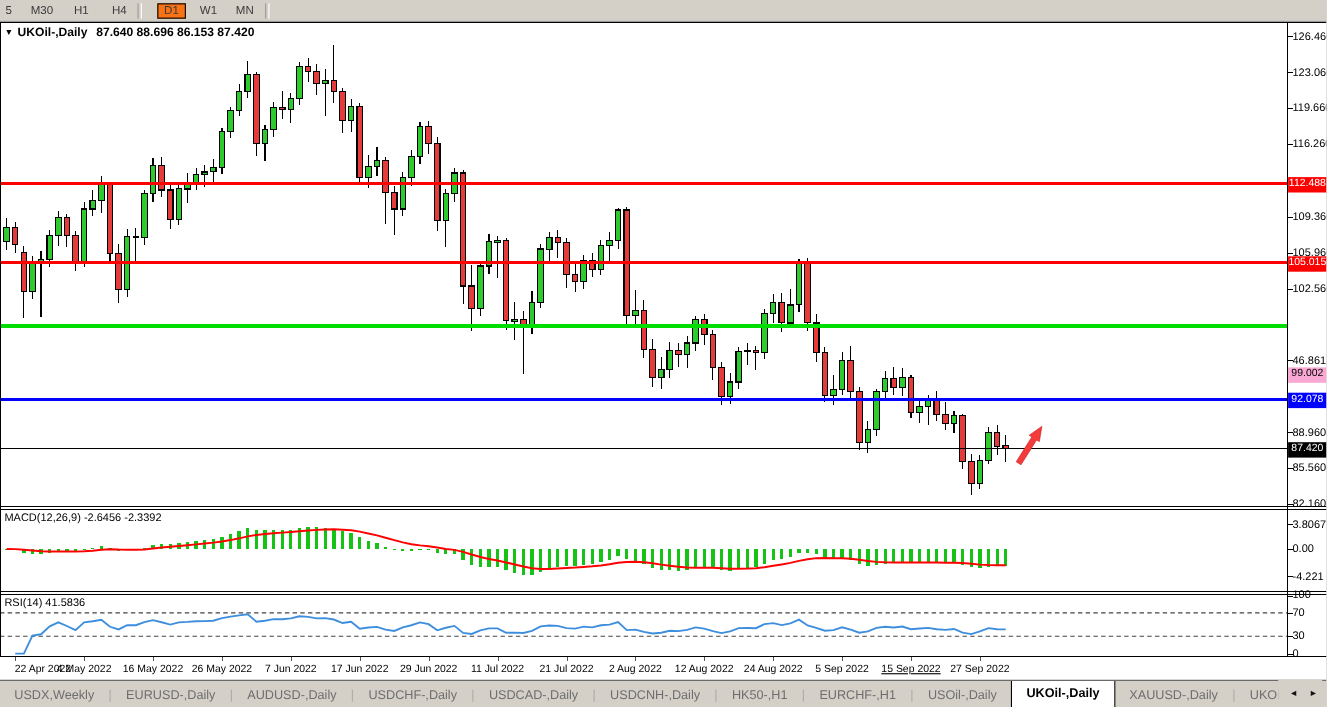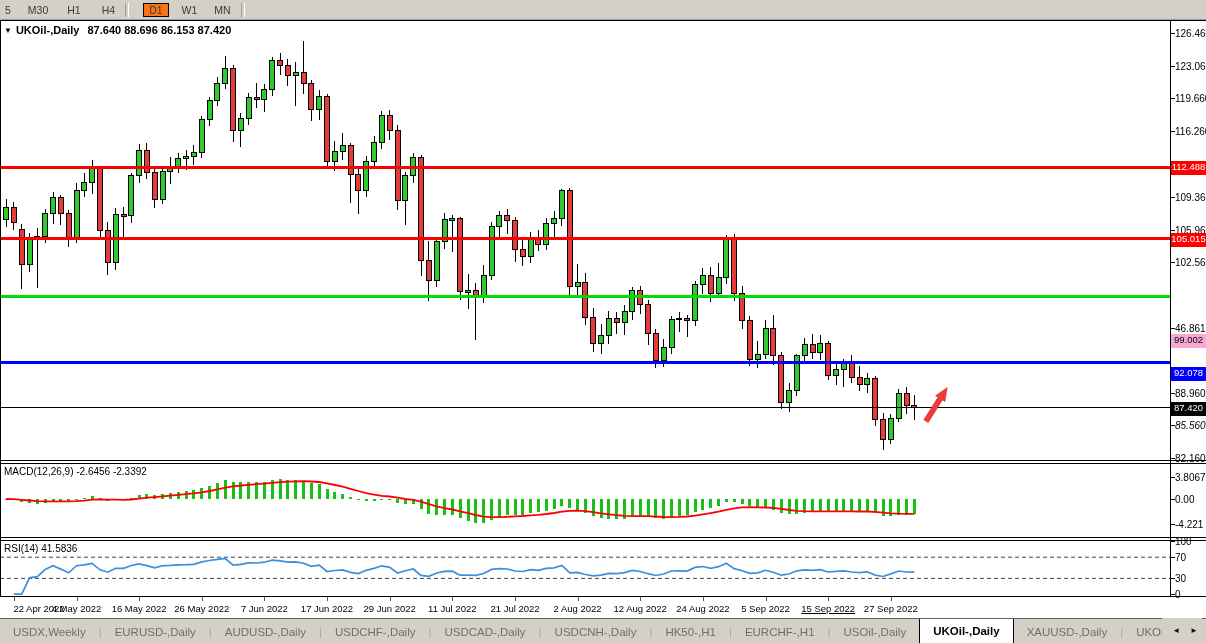--- a/index.html
+++ b/index.html
@@ -484,33 +484,33 @@
     <div id="axis-labels">
         <div class="pxlab" style="top: 8px;">126.460</div>
         <div class="pxlab" style="top: 40.6px;">123.060</div>
         <div class="pxlab" style="top: 73.2px;">119.660</div>
         <div class="pxlab" style="top: 105.9px;">116.260</div>
         <div class="pxlab" style="top: 172.1px;">109.360</div>
         <div class="pxlab" style="top: 204.7px;">105.960</div>
         <div class="pxlab" style="top: 237.3px;">102.560</div>
         <div class="pxlab" style="top: 302.5px;">46.861</div>
         <div class="pxlab" style="top: 367.8px;">88.960</div>
-        <div class="pxlab" style="top: 400.4px; font-style: italic;">85.560</div>
+        <div class="pxlab" style="top: 400.4px;">85.560</div>
         <div class="pxlab" style="top: 433px; text-align: right;">82.160</div>
         <div class="pxlab" style="top: 451.5px;">3.8067</div>
         <div class="pxlab" style="top: 474px;">0.00</div>
         <div class="pxlab" style="top: 498.9px;">-4.221</div>
         <div class="pxlab" style="top: 516.4px;">100</div>
         <div class="pxlab" style="top: 532.2px;">70</div>
         <div class="pxlab" style="top: 553.4px;">30</div>
         <div class="pxlab" style="top: 569.2px;">0</div>
         <div class="ptag" style="top: 141px; background: rgb(255, 0, 0); color: rgb(255, 255, 255);">112.488</div>
         <div class="ptag" style="top: 212.7px; background: rgb(255, 0, 0); color: rgb(255, 255, 255);">105.015</div>
         <div class="ptag" style="top: 270.4px; background: #f9a8d4; color: rgb(0, 0, 0); margin-top: 44px;">99.002</div>
-        <div class="ptag" style="top: 336.9px; background: rgb(0, 0, 255); color: rgb(255, 255, 255); margin-top: 10px;">92.078</div>
+        <div class="ptag" style="top: 336.9px; background: rgb(0, 0, 255); color: rgb(255, 255, 255);">92.078</div>
         <div class="ptag" style="top: 381.5px; background: rgb(0, 0, 0); color: rgb(255, 255, 255);">87.420</div>
       </div>
     <div id="date-axis">
         <div class="dlab" style="left: 1px;">22 Apr 2022</div>
         <div class="dlab" style="left: 38.5px;">4 May 2022</div>
         <div class="dlab" style="left: 101.1px;">16 May 2022</div>
         <div class="dlab" style="left: 163.8px;">26 May 2022</div>
         <div class="dlab" style="left: 226.4px;">7 Jun 2022</div>
         <div class="dlab" style="left: 289px;">17 Jun 2022</div>
         <div class="dlab" style="left: 351.7px;">29 Jun 2022</div>

